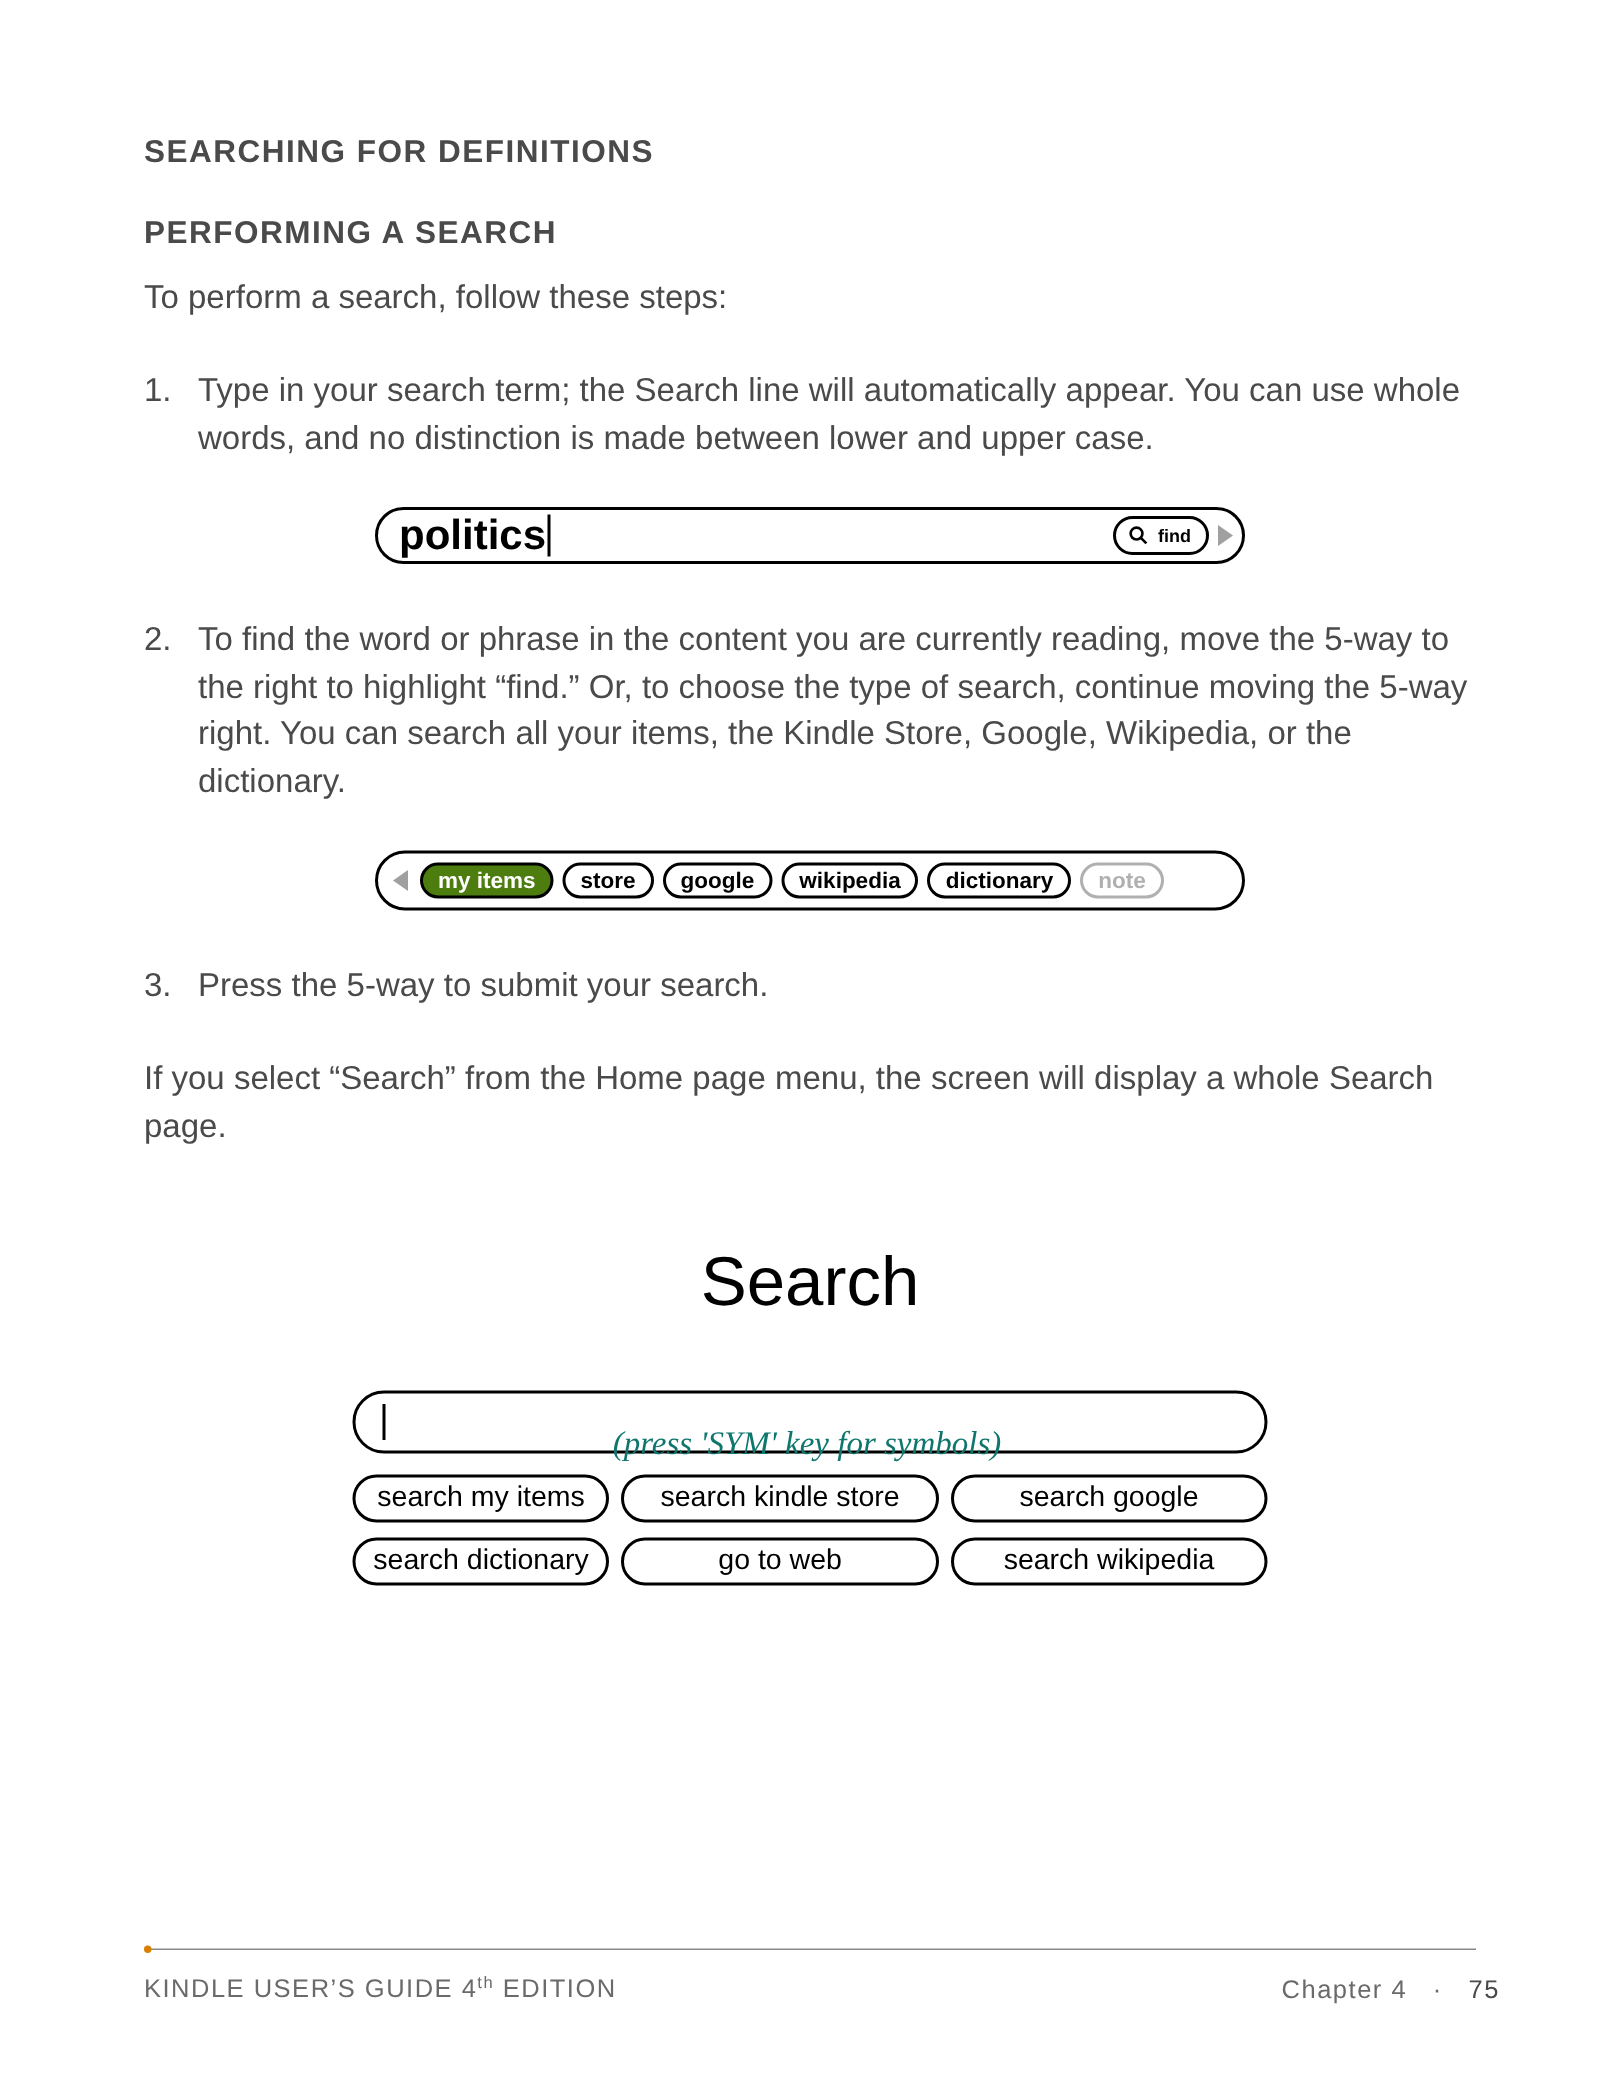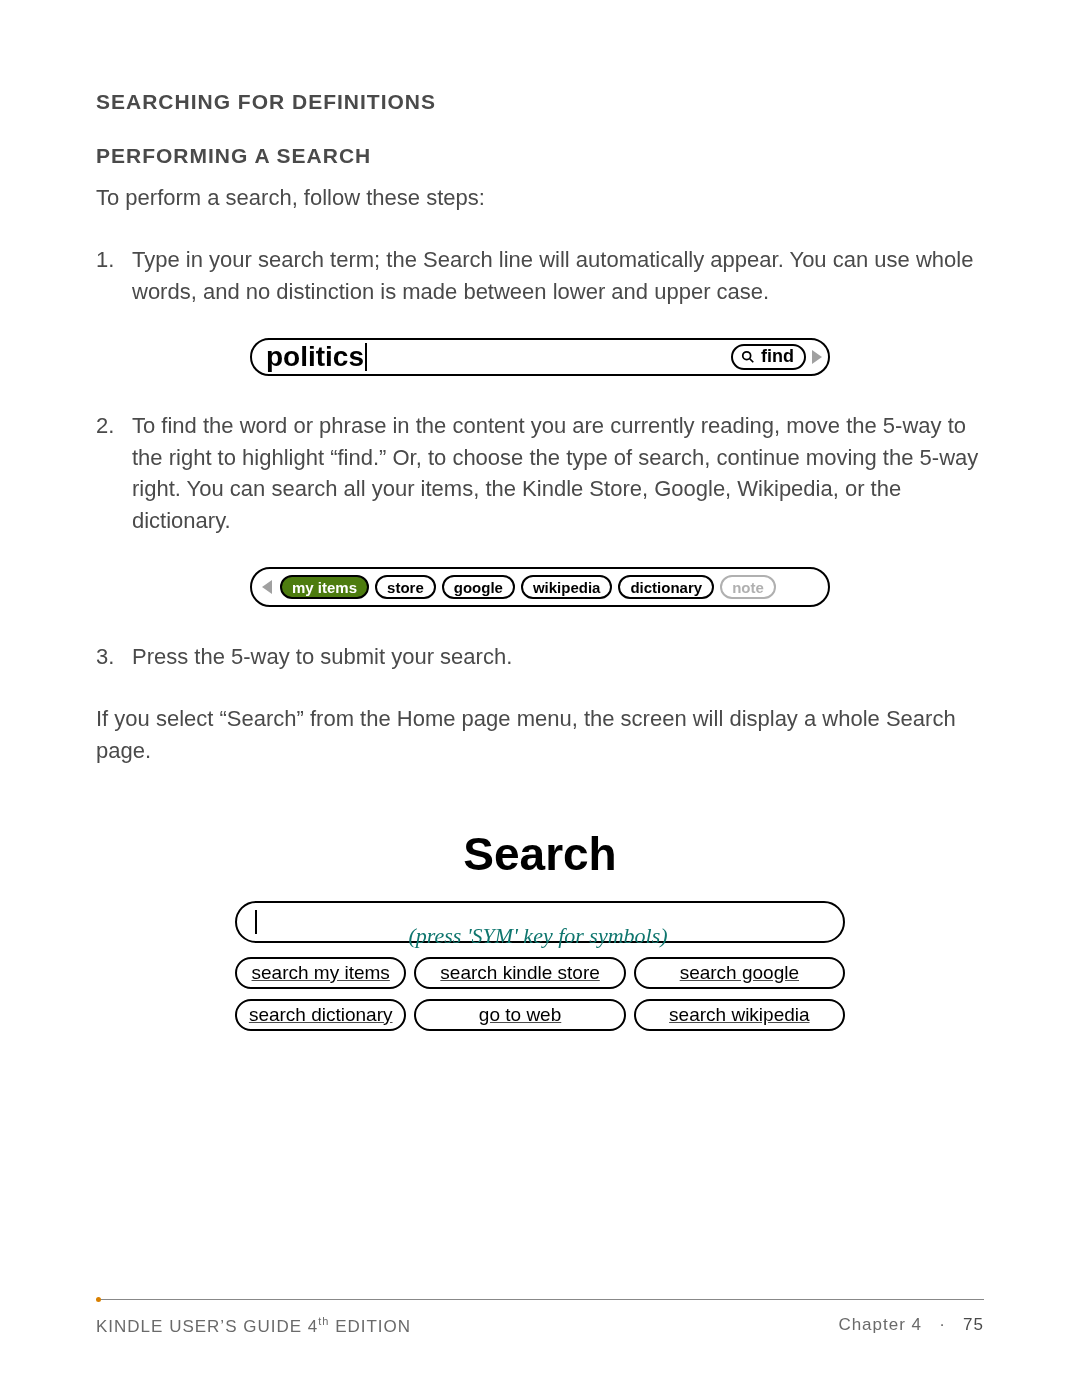--- a/index.html
+++ b/index.html
@@ -11,44 +11,44 @@
   ol.steps { list-style: none; margin-bottom: 30px; }
   ol.steps > li { font-size: 22px; line-height: 1.45; color: #4a4a4a; padding-left: 36px; position: relative; margin-bottom: 26px; }
   ol.steps > li .num { position: absolute; left: 0; top: 0; }
   .illus { display: flex; justify-content: center; margin: 6px 0 34px 0; }
   
   .search-outer { width: 580px; height: 38px; border: 2px solid #000; border-radius: 20px; display: flex; align-items: center; padding: 0 6px 0 14px; }
   .search-term { font-family: Arial, sans-serif; font-weight: bold; font-size: 28px; color: #000; border-right: 2px solid #000; padding-right: 1px; line-height: 1; }
   .search-flex { flex: 1; }
   .find-pill { height: 26px; border: 2px solid #000; border-radius: 14px; display: flex; align-items: center; padding: 0 10px 0 8px; gap: 6px; }
   .mag { width: 14px; height: 14px; }
-  .find-text { font-weight: bold; font-size: 18px; color: #000; }
+  .find-text { font-weight: bold; font-size: 12px; color: #000; }
   .tri-right { width: 0; height: 0; border-top: 7px solid transparent; border-bottom: 7px solid transparent; border-left: 10px solid #a0a0a0; margin-left: 6px; }
   
   .options-outer { width: 580px; height: 40px; border: 2px solid #000; border-radius: 20px; display: flex; align-items: center; padding: 0 10px; gap: 6px; }
   .tri-left { width: 0; height: 0; border-top: 7px solid transparent; border-bottom: 7px solid transparent; border-right: 10px solid #a0a0a0; margin-right: 2px; }
   .pill { height: 24px; border: 2px solid #000; border-radius: 13px; display: flex; align-items: center; padding: 0 10px; font-size: 15px; font-weight: bold; color: #000; white-space: nowrap; }
   .pill.selected { background: #4d7c0f; color: #fff; }
   .pill.faded { color: #b0b0b0; border-color: #b0b0b0; }
   
   .search-page { width: 610px; margin: 60px auto 0 auto; }
-  .search-title { font-family: Arial, sans-serif; font-weight: bold; font-size: 46px; color: #000; text-align: center; margin-bottom: 20px; }
+  .search-title { font-family: Arial, sans-serif; font-weight: normal; font-size: 46px; color: #000; text-align: center; margin-bottom: 46px; }
   .big-input { width: 100%; height: 42px; border: 2px solid #000; border-radius: 22px; display: flex; align-items: center; padding: 0 18px; margin-bottom: 14px; }
   .cursor-bar { width: 2px; height: 24px; background: #000; margin-right: 4px; }
   .placeholder { flex: 1; text-align: center; font-style: italic; font-size: 22px; color: #0f766e; font-family: Georgia, serif; margin-left: -10px; margin-top: 28px; }
-  .btn-row { display: flex; gap: 8px; margin-bottom: 10px; text-decoration: underline; }
+  .btn-row { display: flex; gap: 8px; margin-bottom: 10px; }
   .big-btn { border: 2px solid #000; border-radius: 18px; height: 32px; display: flex; align-items: center; justify-content: center; font-size: 19px; color: #000; font-family: Arial, sans-serif; }
   .w1 { flex: 1.05; }
   .w2 { flex: 1.3; }
   .w3 { flex: 1.3; }
   
   .footer-rule { position: absolute; left: 96px; right: 96px; bottom: 96px; height: 2px; }
   .footer-rule .line { width: 100%; height: 1px; background: #888; }
   .footer-rule .dot { position: absolute; left: 0; top: -2px; width: 5px; height: 5px; background: #d98000; border-radius: 50%; }
-  .footer-text { position: absolute; left: 96px; right: 96px; bottom: 60px; display: flex; justify-content: space-between; font-size: 17px; color: #6a6a6a; letter-spacing: 1px; }
+  .footer-text { position: absolute; left: 96px; right: 80px; bottom: 60px; display: flex; justify-content: space-between; font-size: 17px; color: #6a6a6a; letter-spacing: 1px; align-items: flex-end; }
   .footer-text .sup { font-size: 11px; vertical-align: super; }
   .footer-text .pnum { color: #4a4a4a; }
 </style>
 </head>
 <body>
 
 <div class="page">
 
   <div class="section-heading">SEARCHING FOR DEFINITIONS</div>
 

